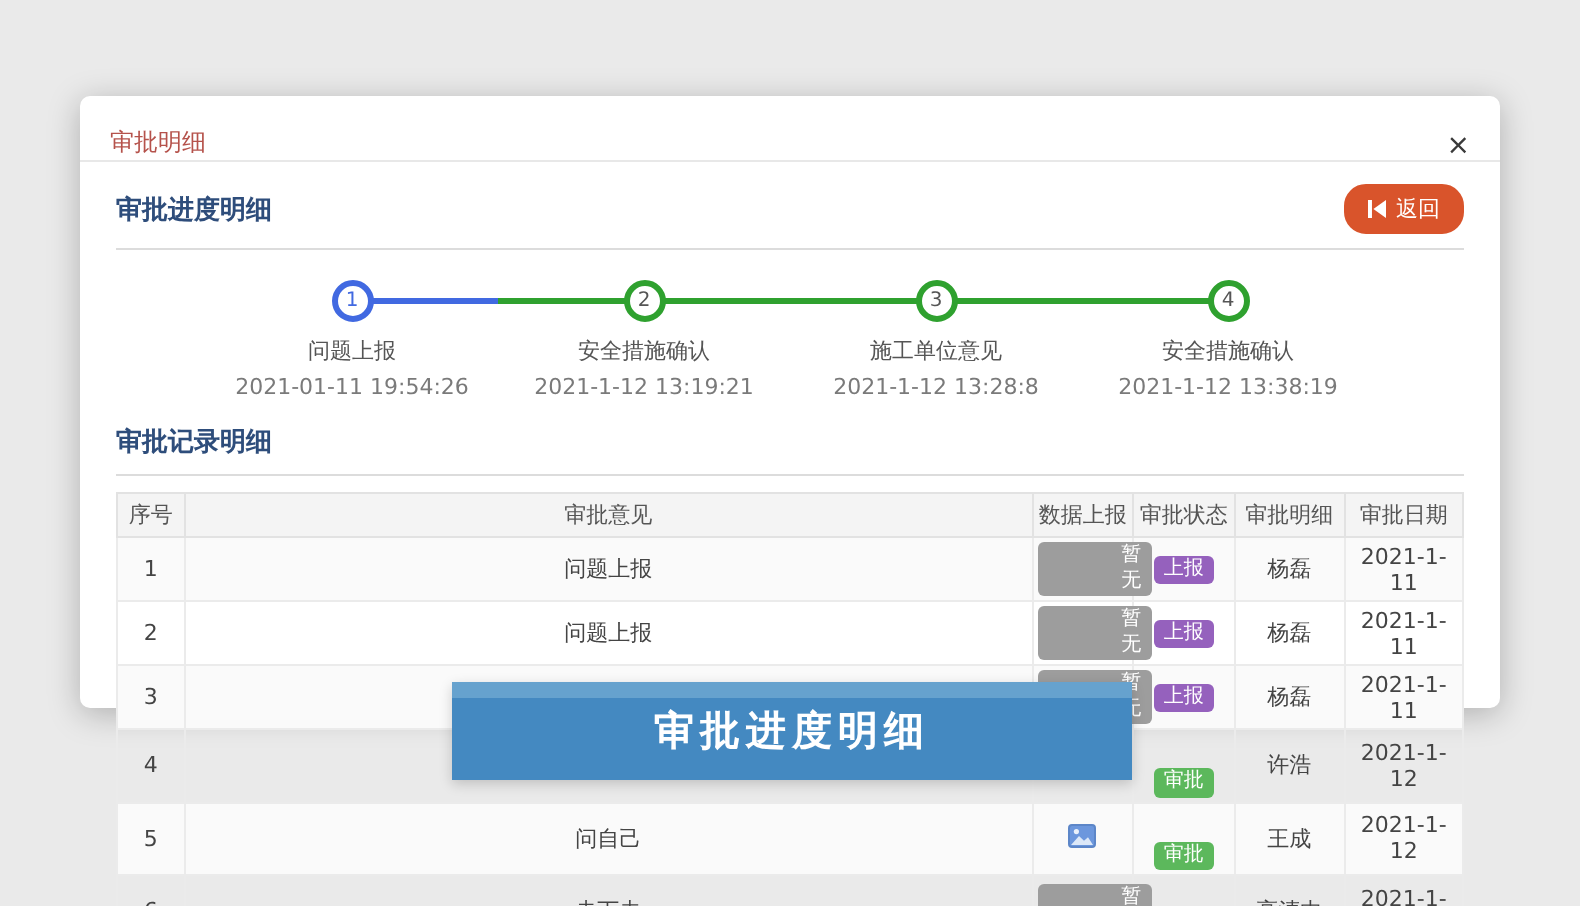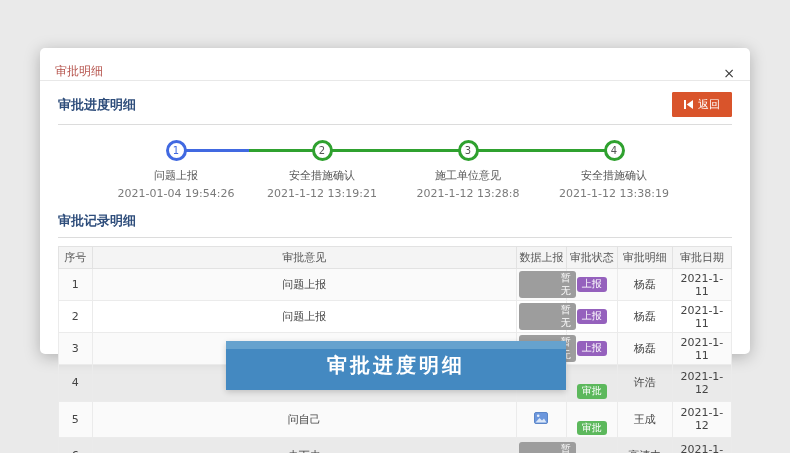--- a/index.html
+++ b/index.html
@@ -14,21 +14,21 @@
   .modal-title { color:#b5524b; font-size:12px; }
   .close-x { color:#3a3a3a; font-size:14px; cursor:pointer; line-height:1; }
 
   .modal-body { padding:7px 18px 0 18px; }
 
   .section-row { display:flex; justify-content:space-between; align-items:center;
                  border-bottom:1px solid #dcdcdc; padding:4px 0 7px 0; }
   .section-title { font-size:13px; font-weight:bold; color:#2e4d7b; }
 
   .back-btn { background:var(--accent_orange,#d9542b); color:#fff; border:1px solid var(--accent_orange,#d9542b);
-              border-radius:1px; font-size:11px; padding:4px 11px; display:flex; align-items:center; gap:5px; cursor:pointer; }
+              border-radius:11px; font-size:11px; padding:4px 11px; display:flex; align-items:center; gap:5px; cursor:pointer; }
   .back-btn svg { display:block; }
 
   .timeline { display:flex; padding:15px 45px 6px 45px; }
   .step { flex:1; position:relative; display:flex; flex-direction:column; align-items:center; }
   .conn { position:absolute; top:9px; left:50%; width:100%; height:3px; z-index:1; }
   .conn.green { background:var(--green,#2fa12f); }
   .conn.blue-green { background:linear-gradient(90deg, var(--blue,#4169e1) 0 50%, var(--green,#2fa12f) 50% 100%); }
   .circle { width:21px; height:21px; border-radius:50%; background:#fff; border:3px solid;
             display:flex; align-items:center; justify-content:center;
             font-size:10px; z-index:2; position:relative; }
@@ -80,21 +80,21 @@
           </svg>
           <span>返回</span>
         </button>
       </div>
 
       <div class="timeline">
           <div class="step">
             <div class="conn blue-green"></div>
             <div class="circle blue">1</div>
             <div class="step-label">问题上报</div>
-            <div class="step-time">2021-01-04 19:54:26</div>
+            <div class="step-time">2021-01-11 19:54:26</div>
           </div>
           <div class="step">
             <div class="conn green"></div>
             <div class="circle green">2</div>
             <div class="step-label">安全措施确认</div>
             <div class="step-time">2021-1-12 13:19:21</div>
           </div>
           <div class="step">
             <div class="conn green"></div>
             <div class="circle green">3</div>

